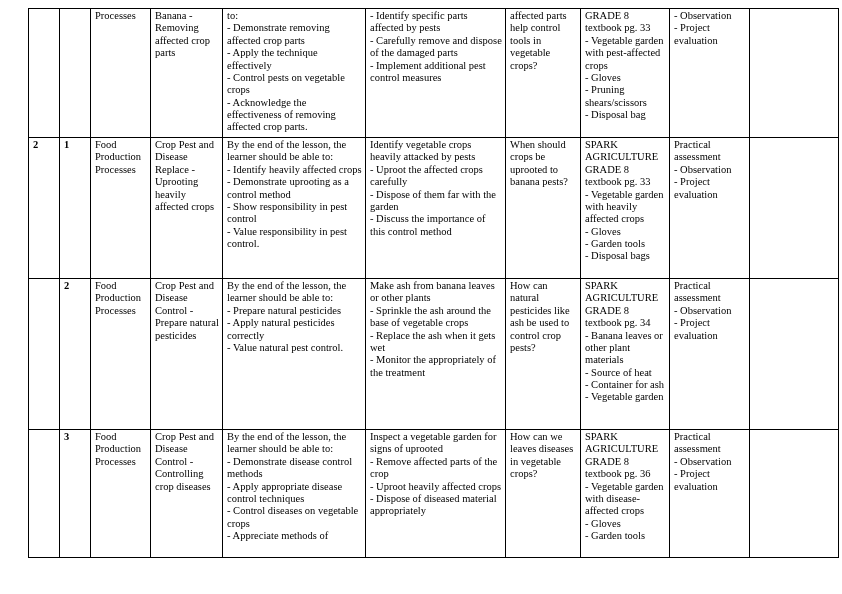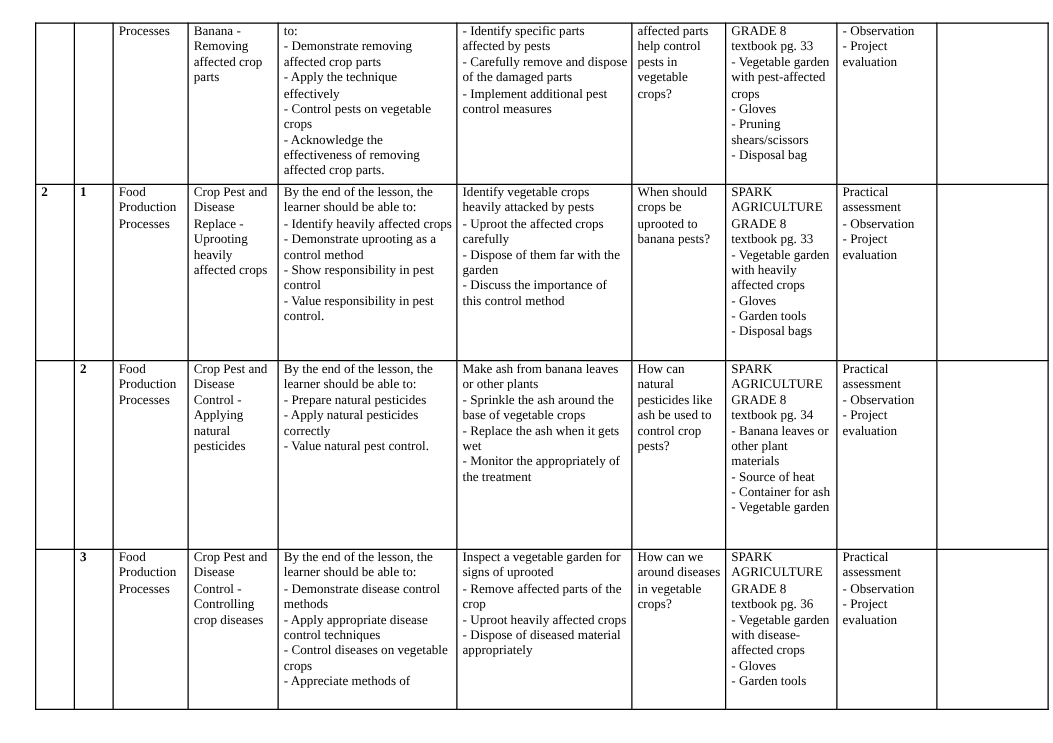--- a/index.html
+++ b/index.html
@@ -10,21 +10,21 @@
   body {
     width: 842px;
     height: 594px;
     position: relative;
     font-family: "Liberation Serif", serif;
     color: #000000;
   }
   table.sow {
     position: absolute;
     left: 28px;
-    top: 18px;
+    top: 8px;
     width: 810px;
     border-collapse: collapse;
     table-layout: fixed;
   }
   table.sow td {
     border: 1px solid #000000;
     vertical-align: top;
     padding: 1px 3px 1px 4px;
     font-size: 10.5px;
     line-height: 1.18;
@@ -78,21 +78,21 @@
 - Apply the technique effectively
 - Control pests on vegetable crops
 - Acknowledge the effectiveness of removing affected crop parts.</div>
         </td>
       <td>
           <div class="ci">- Identify specific parts affected by pests
 - Carefully remove and dispose of the damaged parts
 - Implement additional pest control measures</div>
         </td>
       <td>
-          <div class="ci">affected parts help control pests in vegetable crops?</div>
+          <div class="ci">affected parts help control tools in vegetable crops?</div>
         </td>
       <td>
           <div class="ci">GRADE 8
 textbook pg. 33
 - Vegetable garden with pest-affected crops
 - Gloves
 - Pruning shears/scissors
 - Disposal bag</div>
         </td>
       <td>
@@ -155,21 +155,21 @@
       <td class="num">
           <div class="ci"></div>
         </td>
       <td class="num">
           <div class="ci">2</div>
         </td>
       <td>
           <div class="ci">Food Production Processes</div>
         </td>
       <td>
-          <div class="ci">Crop Pest and Disease Control - Applying natural pesticides</div>
+          <div class="ci">Crop Pest and Disease Control - Prepare natural pesticides</div>
         </td>
       <td>
           <div class="ci">By the end of the lesson, the learner should be able to:
 - Prepare natural pesticides
 - Apply natural pesticides correctly
 - Value natural pest control.</div>
         </td>
       <td>
           <div class="ci">Make ash from banana leaves or other plants
 - Sprinkle the ash around the base of vegetable crops
@@ -218,21 +218,21 @@
 - Control diseases on vegetable crops
 - Appreciate methods of</div>
         </td>
       <td>
           <div class="ci">Inspect a vegetable garden for signs of uprooted
 - Remove affected parts of the crop
 - Uproot heavily affected crops
 - Dispose of diseased material appropriately</div>
         </td>
       <td>
-          <div class="ci">How can we around diseases in vegetable crops?</div>
+          <div class="ci">How can we leaves diseases in vegetable crops?</div>
         </td>
       <td>
           <div class="ci">SPARK
 AGRICULTURE
 GRADE 8
 textbook pg. 36
 - Vegetable garden with disease-affected crops
 - Gloves
 - Garden tools</div>
         </td>

